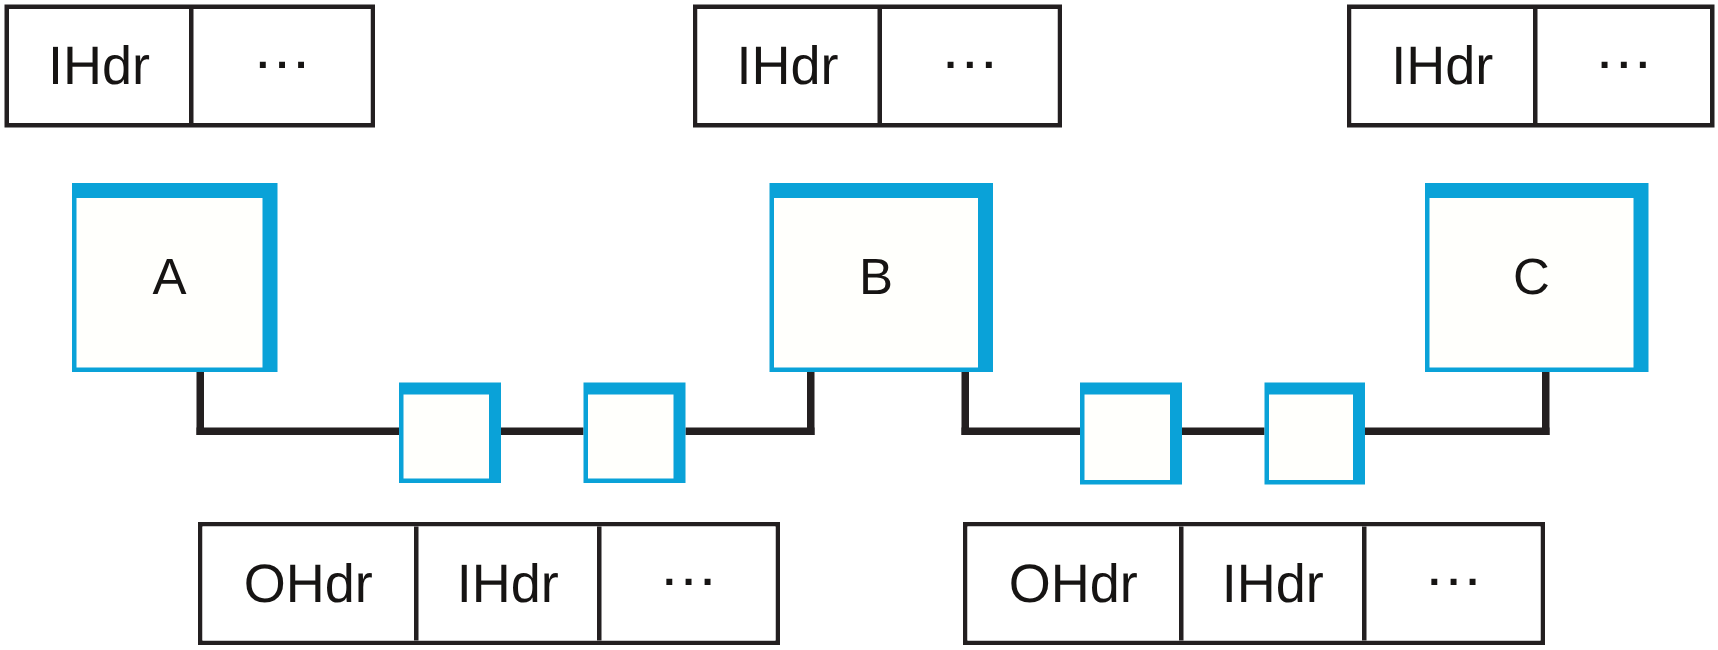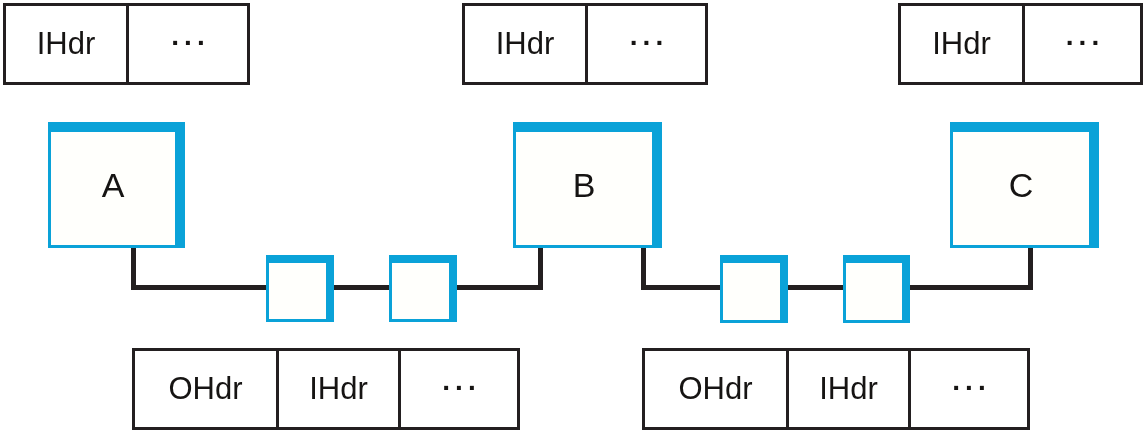--- a/index.html
+++ b/index.html
@@ -29,21 +29,21 @@
     display: flex;
     height: 82px;
     border: 3px solid var(--line);
     background: var(--bg);
     z-index: 3;
   }
   .pcell {
     display: flex;
     align-items: center;
     justify-content: center;
-    font-size: 31px;
+    font-size: 36px;
     color: var(--text);
     background: var(--bg);
   }
   .pcell + .pcell { border-left: 3px solid var(--line); }
   .pcell.dots {
     letter-spacing: 5px;
     padding-bottom: 17px;   
     padding-left: 5px;      
     font-weight: bold;
     font-size: 28px;

